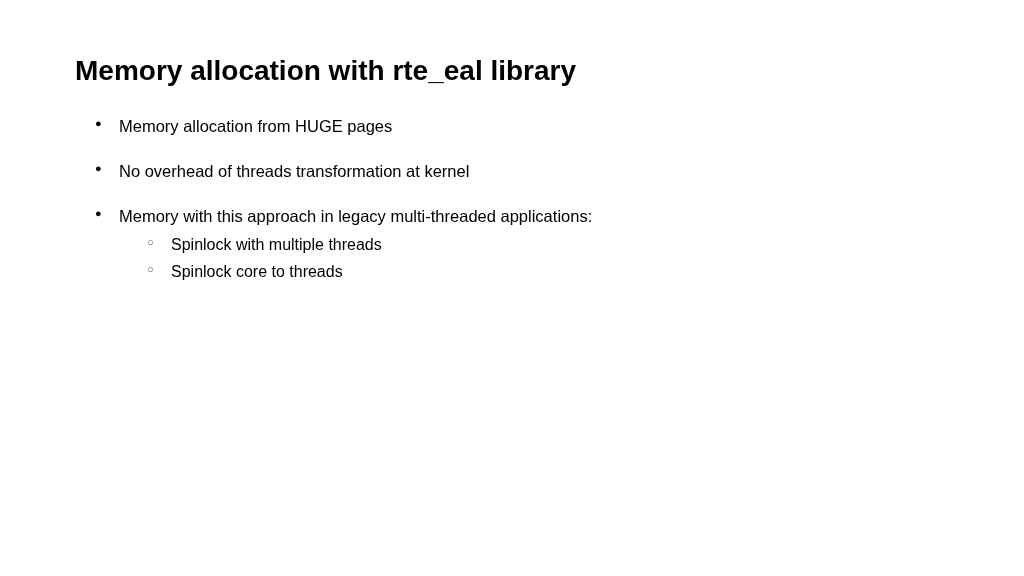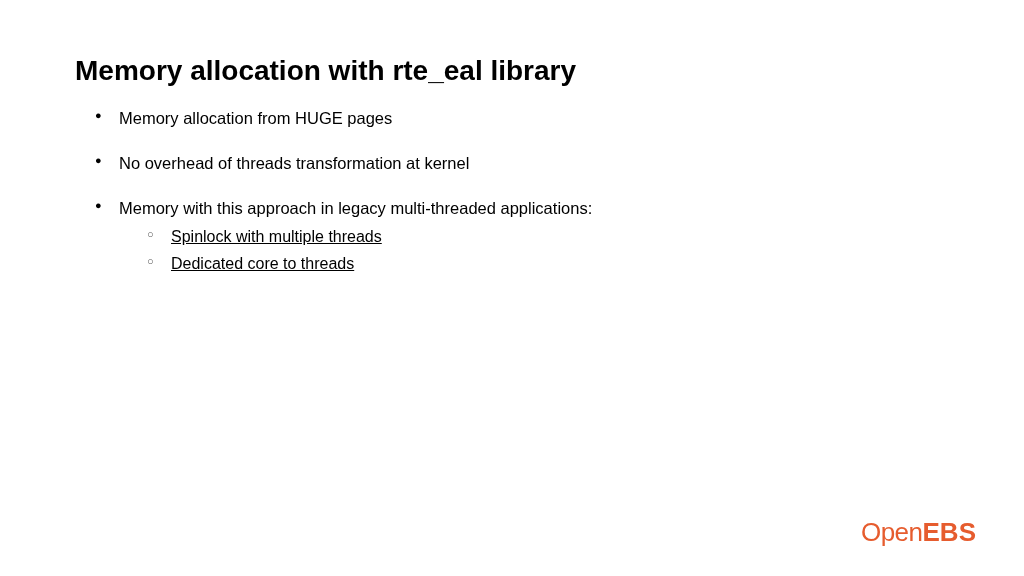--- a/index.html
+++ b/index.html
@@ -18,21 +18,21 @@
     .slide {
       width: 100%;
       height: 100%;
       padding: 55px 75px 40px 75px;
       position: relative;
     }
     .title {
       font-size: 28px;
       font-weight: bold;
       color: #000000;
-      margin-bottom: 20px;
+      margin-bottom: 28px;
     }
     .bullet-list {
       list-style: none;
       padding-left: 20px;
       margin-top: 19px;
     }
     .bullet-list > li {
       font-size: 16.5px;
       color: #000000;
       margin-bottom: 22px;
@@ -45,21 +45,20 @@
       position: absolute;
       left: 0;
       top: 1px;
       font-size: 11px;
       color: #000000;
     }
     .sub-list {
       list-style: none;
       padding-left: 28px;
       margin-top: 6px;
-      text-decoration: underline;
     }
     .sub-list > li {
       font-size: 16px;
       color: #000000;
       margin-bottom: 4px;
       line-height: 1.4;
       position: relative;
       padding-left: 24px;
     }
     .sub-list > li::before {
@@ -100,21 +99,18 @@
     <li>
       <span>No overhead of threads transformation at kernel</span>
     </li>
     <li>
       <span>Memory with this approach in legacy multi-threaded applications:</span>
       <ul class="sub-list">
         <li>
           <span>Spinlock with multiple threads</span>
         </li>
         <li>
-          <span>Dedicated core to threads</span>
+          <span>Spinlock core to threads</span>
         </li>
       </ul>
     </li>
   </ul>
-  <div class="logo">
-    <span class="open">Open</span><span class="ebs">EBS</span>
-  </div>
 </div>
 
 </body></html>

